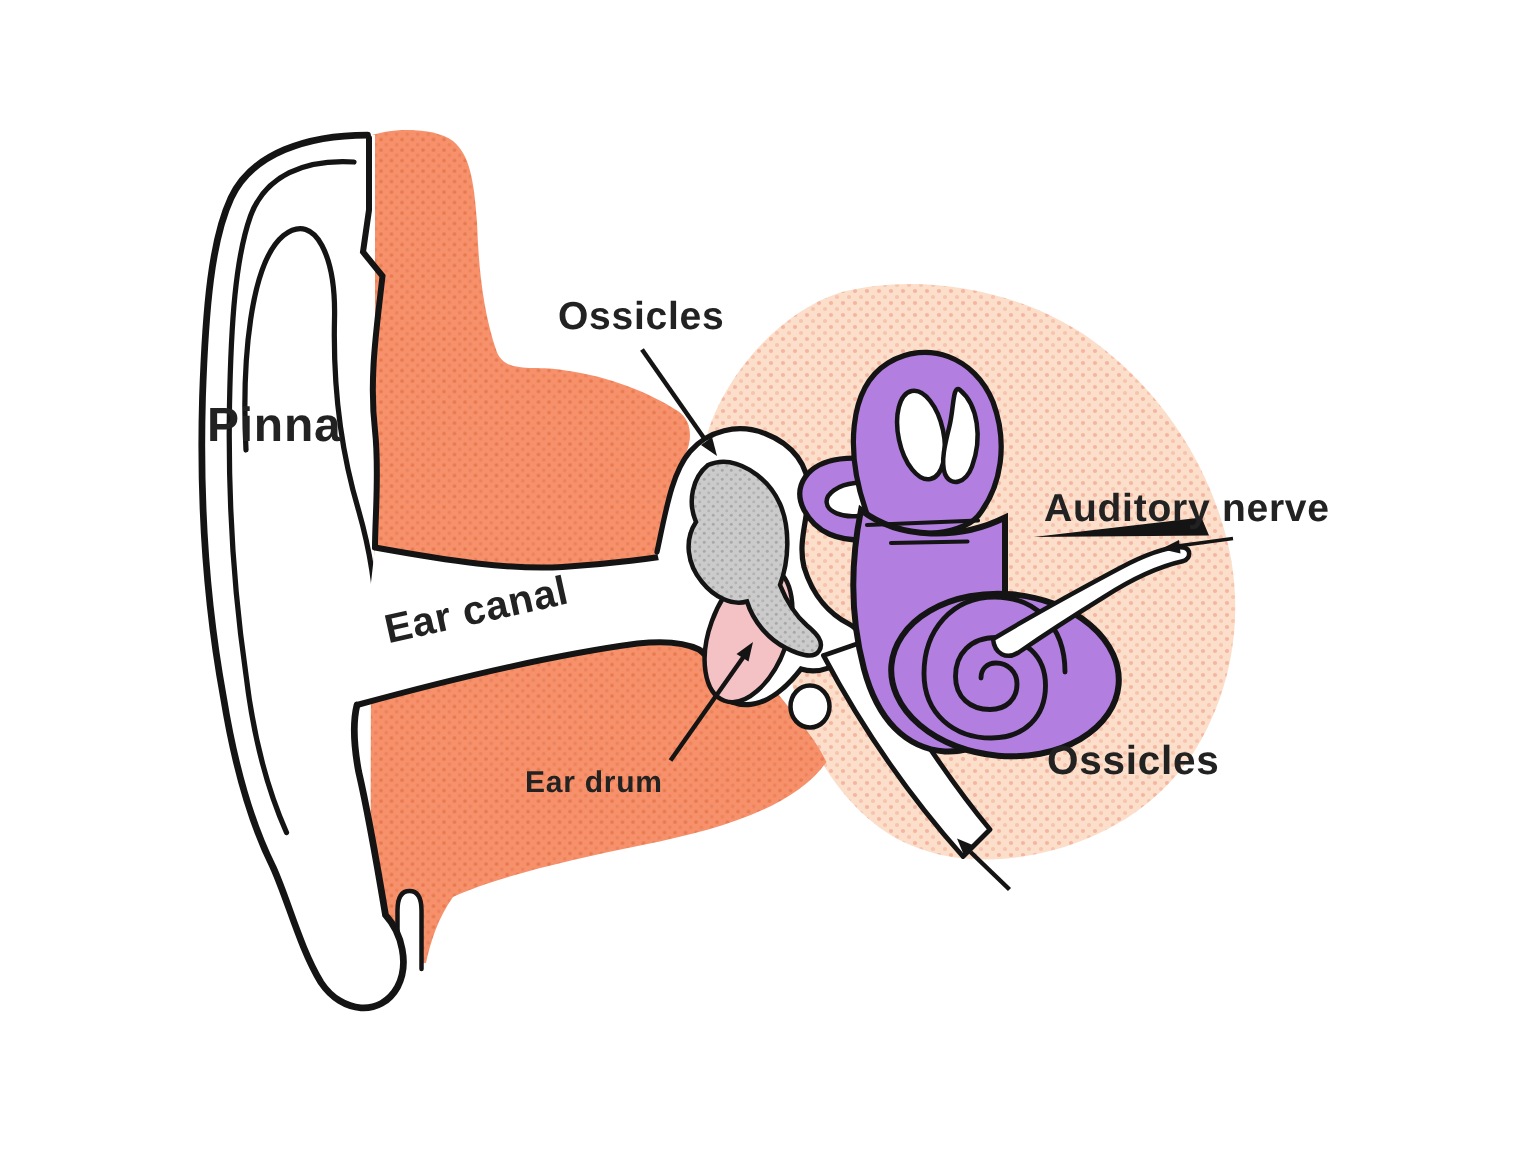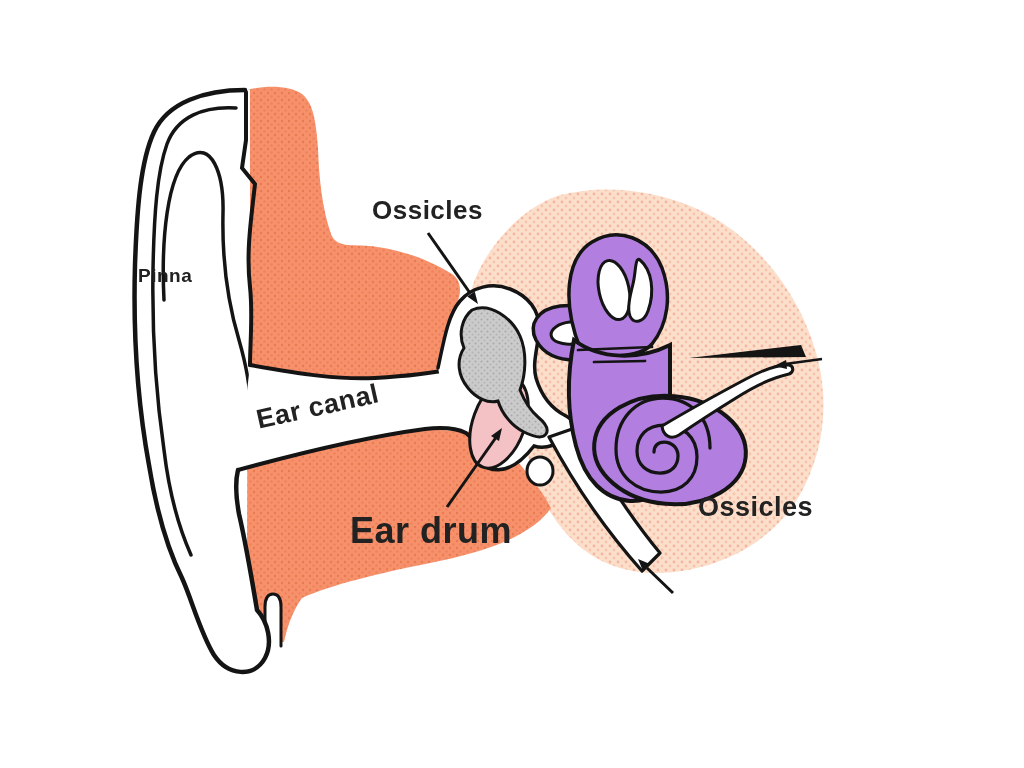--- a/index.html
+++ b/index.html
@@ -137,18 +137,19 @@
         <path d="M 822,359 L 785,364" stroke-width="2.5" fill="none"></path>
         <polygon points="774,366 786,360 787,369" stroke="none"></polygon>
       </g>
       <g>
         <path d="M 673,593 L 647,568" stroke-width="3" fill="none"></path>
         <polygon points="638,559 650,564 643,571" stroke="none"></polygon>
       </g>
     </g>
   </svg>
 
-  <div class="lbl" style="left:138px;top:266px;font-size:19px;text-align:center;">Pinna</div>
+  <div class="lbl" style="left:138px;top:266px;font-size:32px;text-align:center;">Pinna</div>
   <div class="lbl" style="left:372px;top:196px;">Ossicles</div>
   <div class="lbl lbl-rot" style="left:257px;top:406px;font-size:27px;">Ear canal</div>
-  <div class="lbl" style="left:350px;top:511px;font-size:36px;">Ear drum</div>
+  <div class="lbl" style="left:350px;top:511px;font-size:20px;">Ear drum</div>
+  <div class="lbl" style="left:696px;top:324px;">Auditory nerve</div>
   <div class="lbl" style="left:698px;top:493px;font-size:27px;">Ossicles</div>
 </div>
 
 </body></html>

